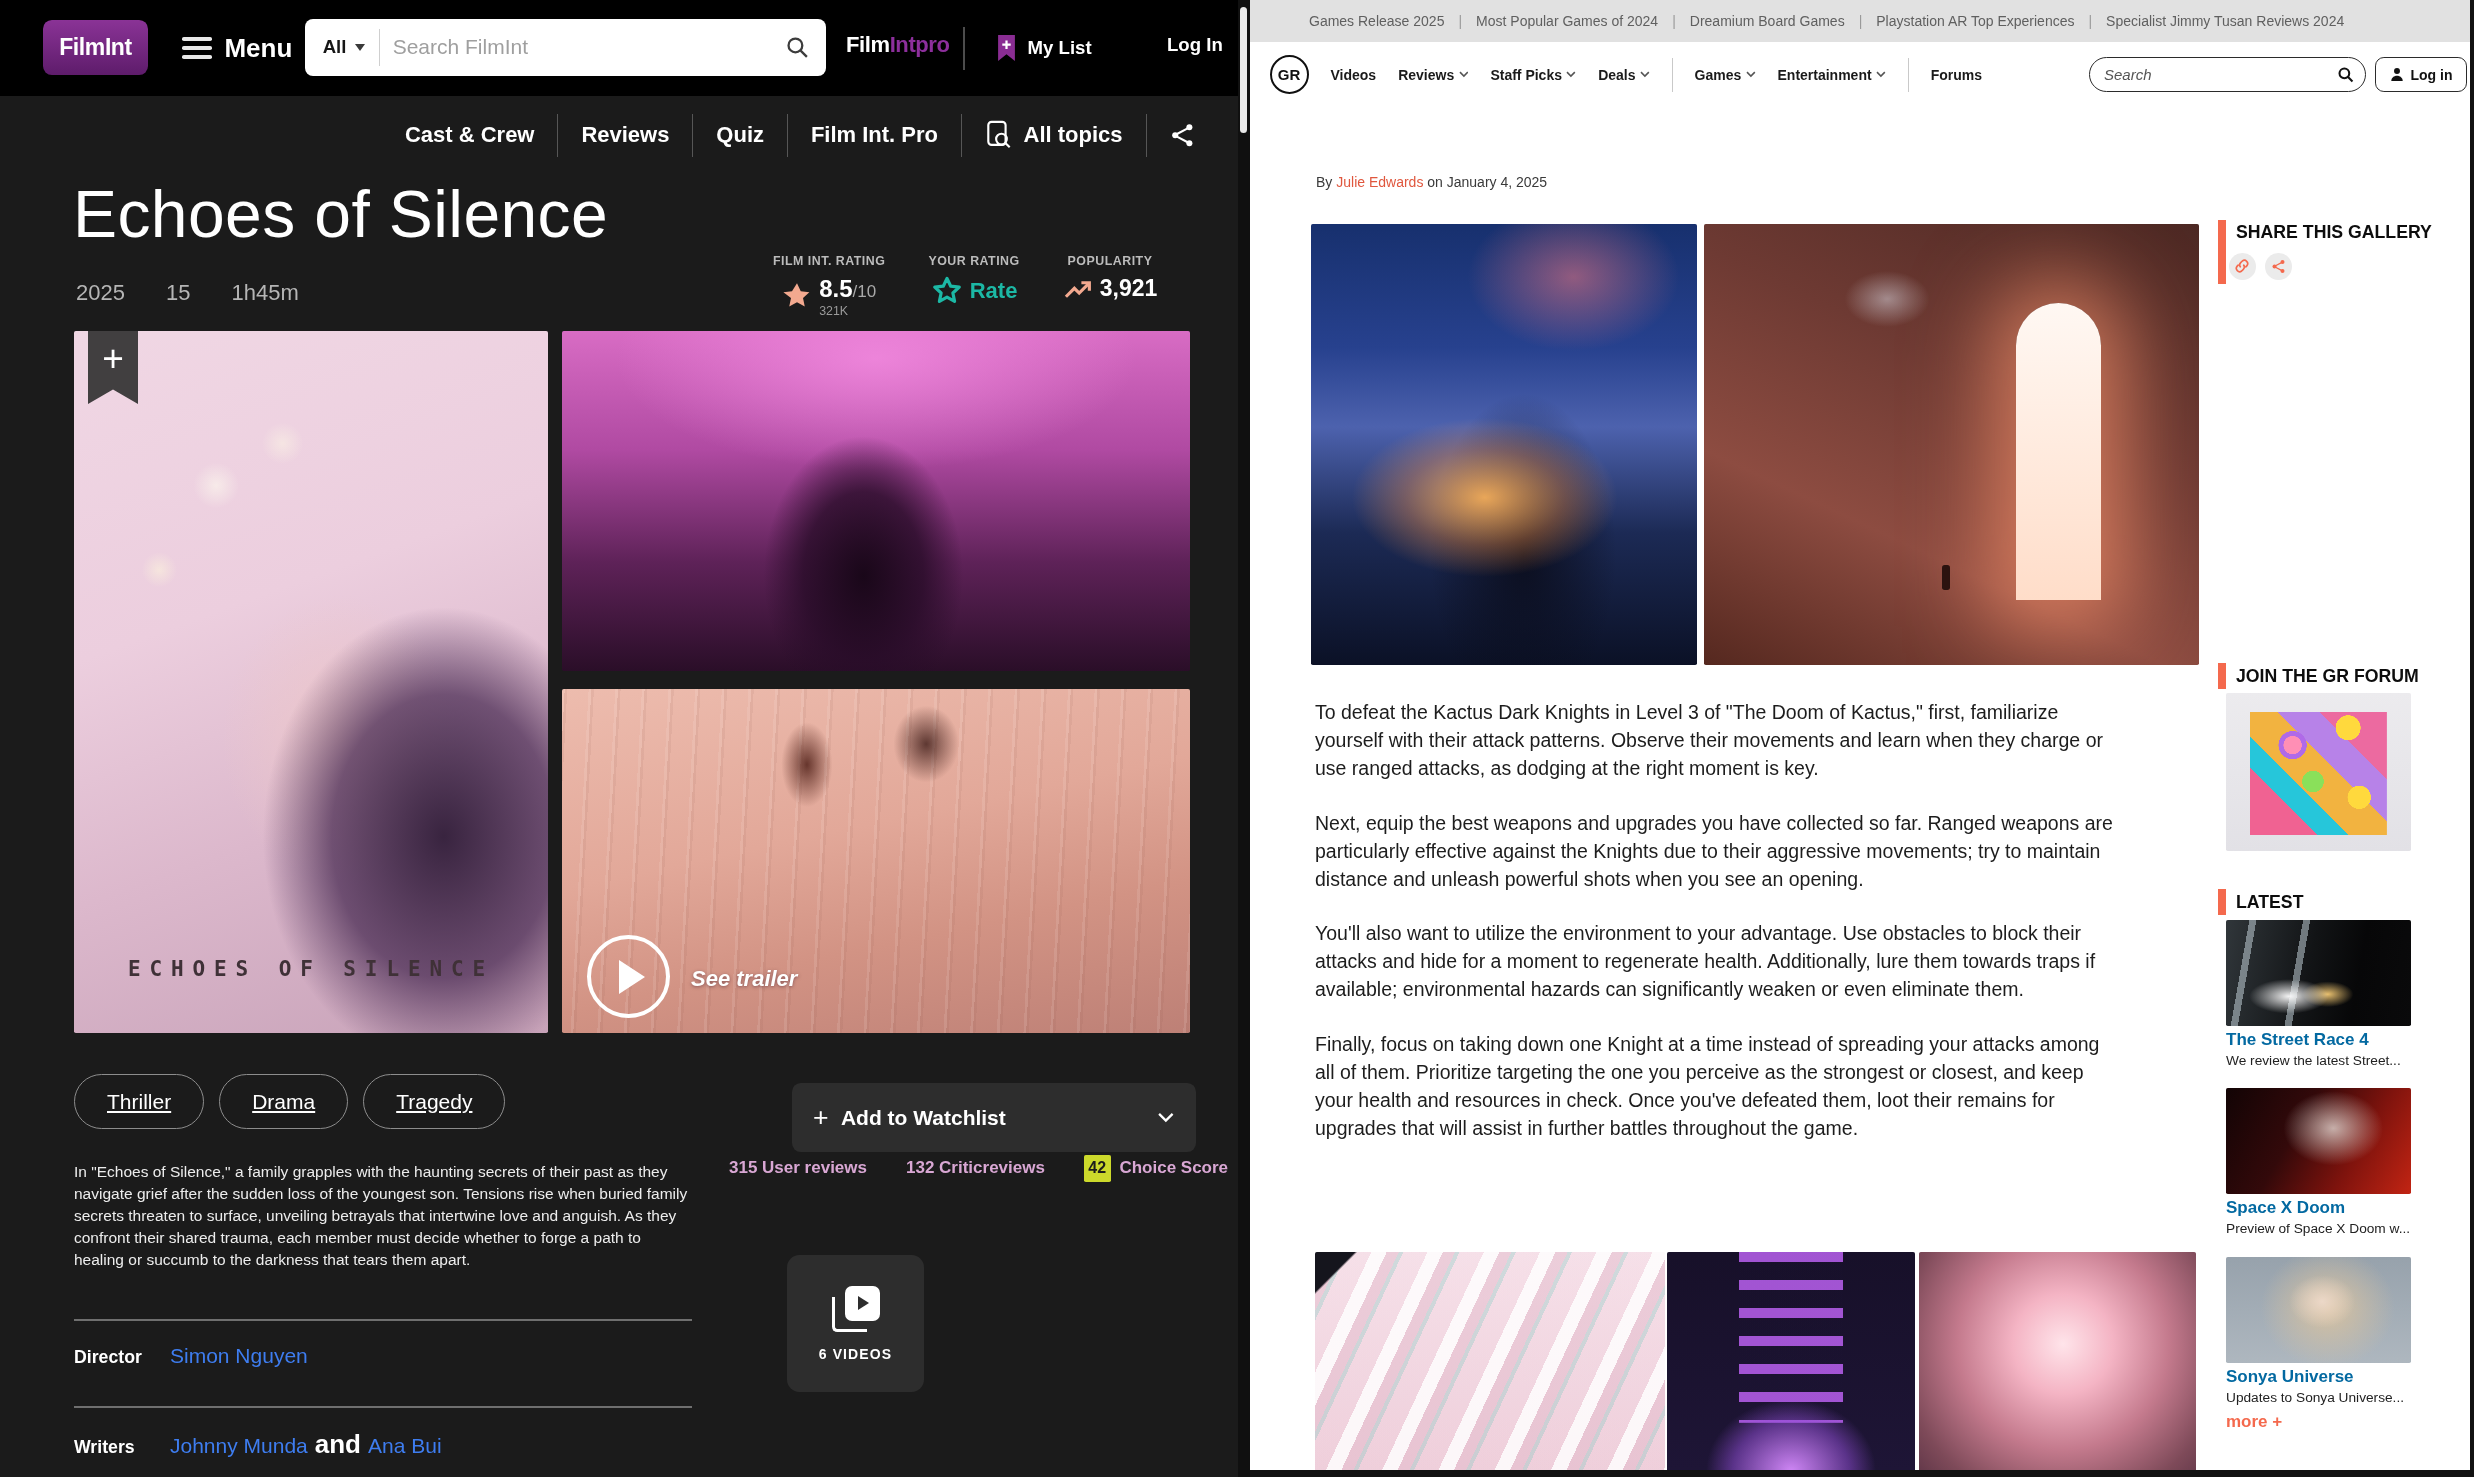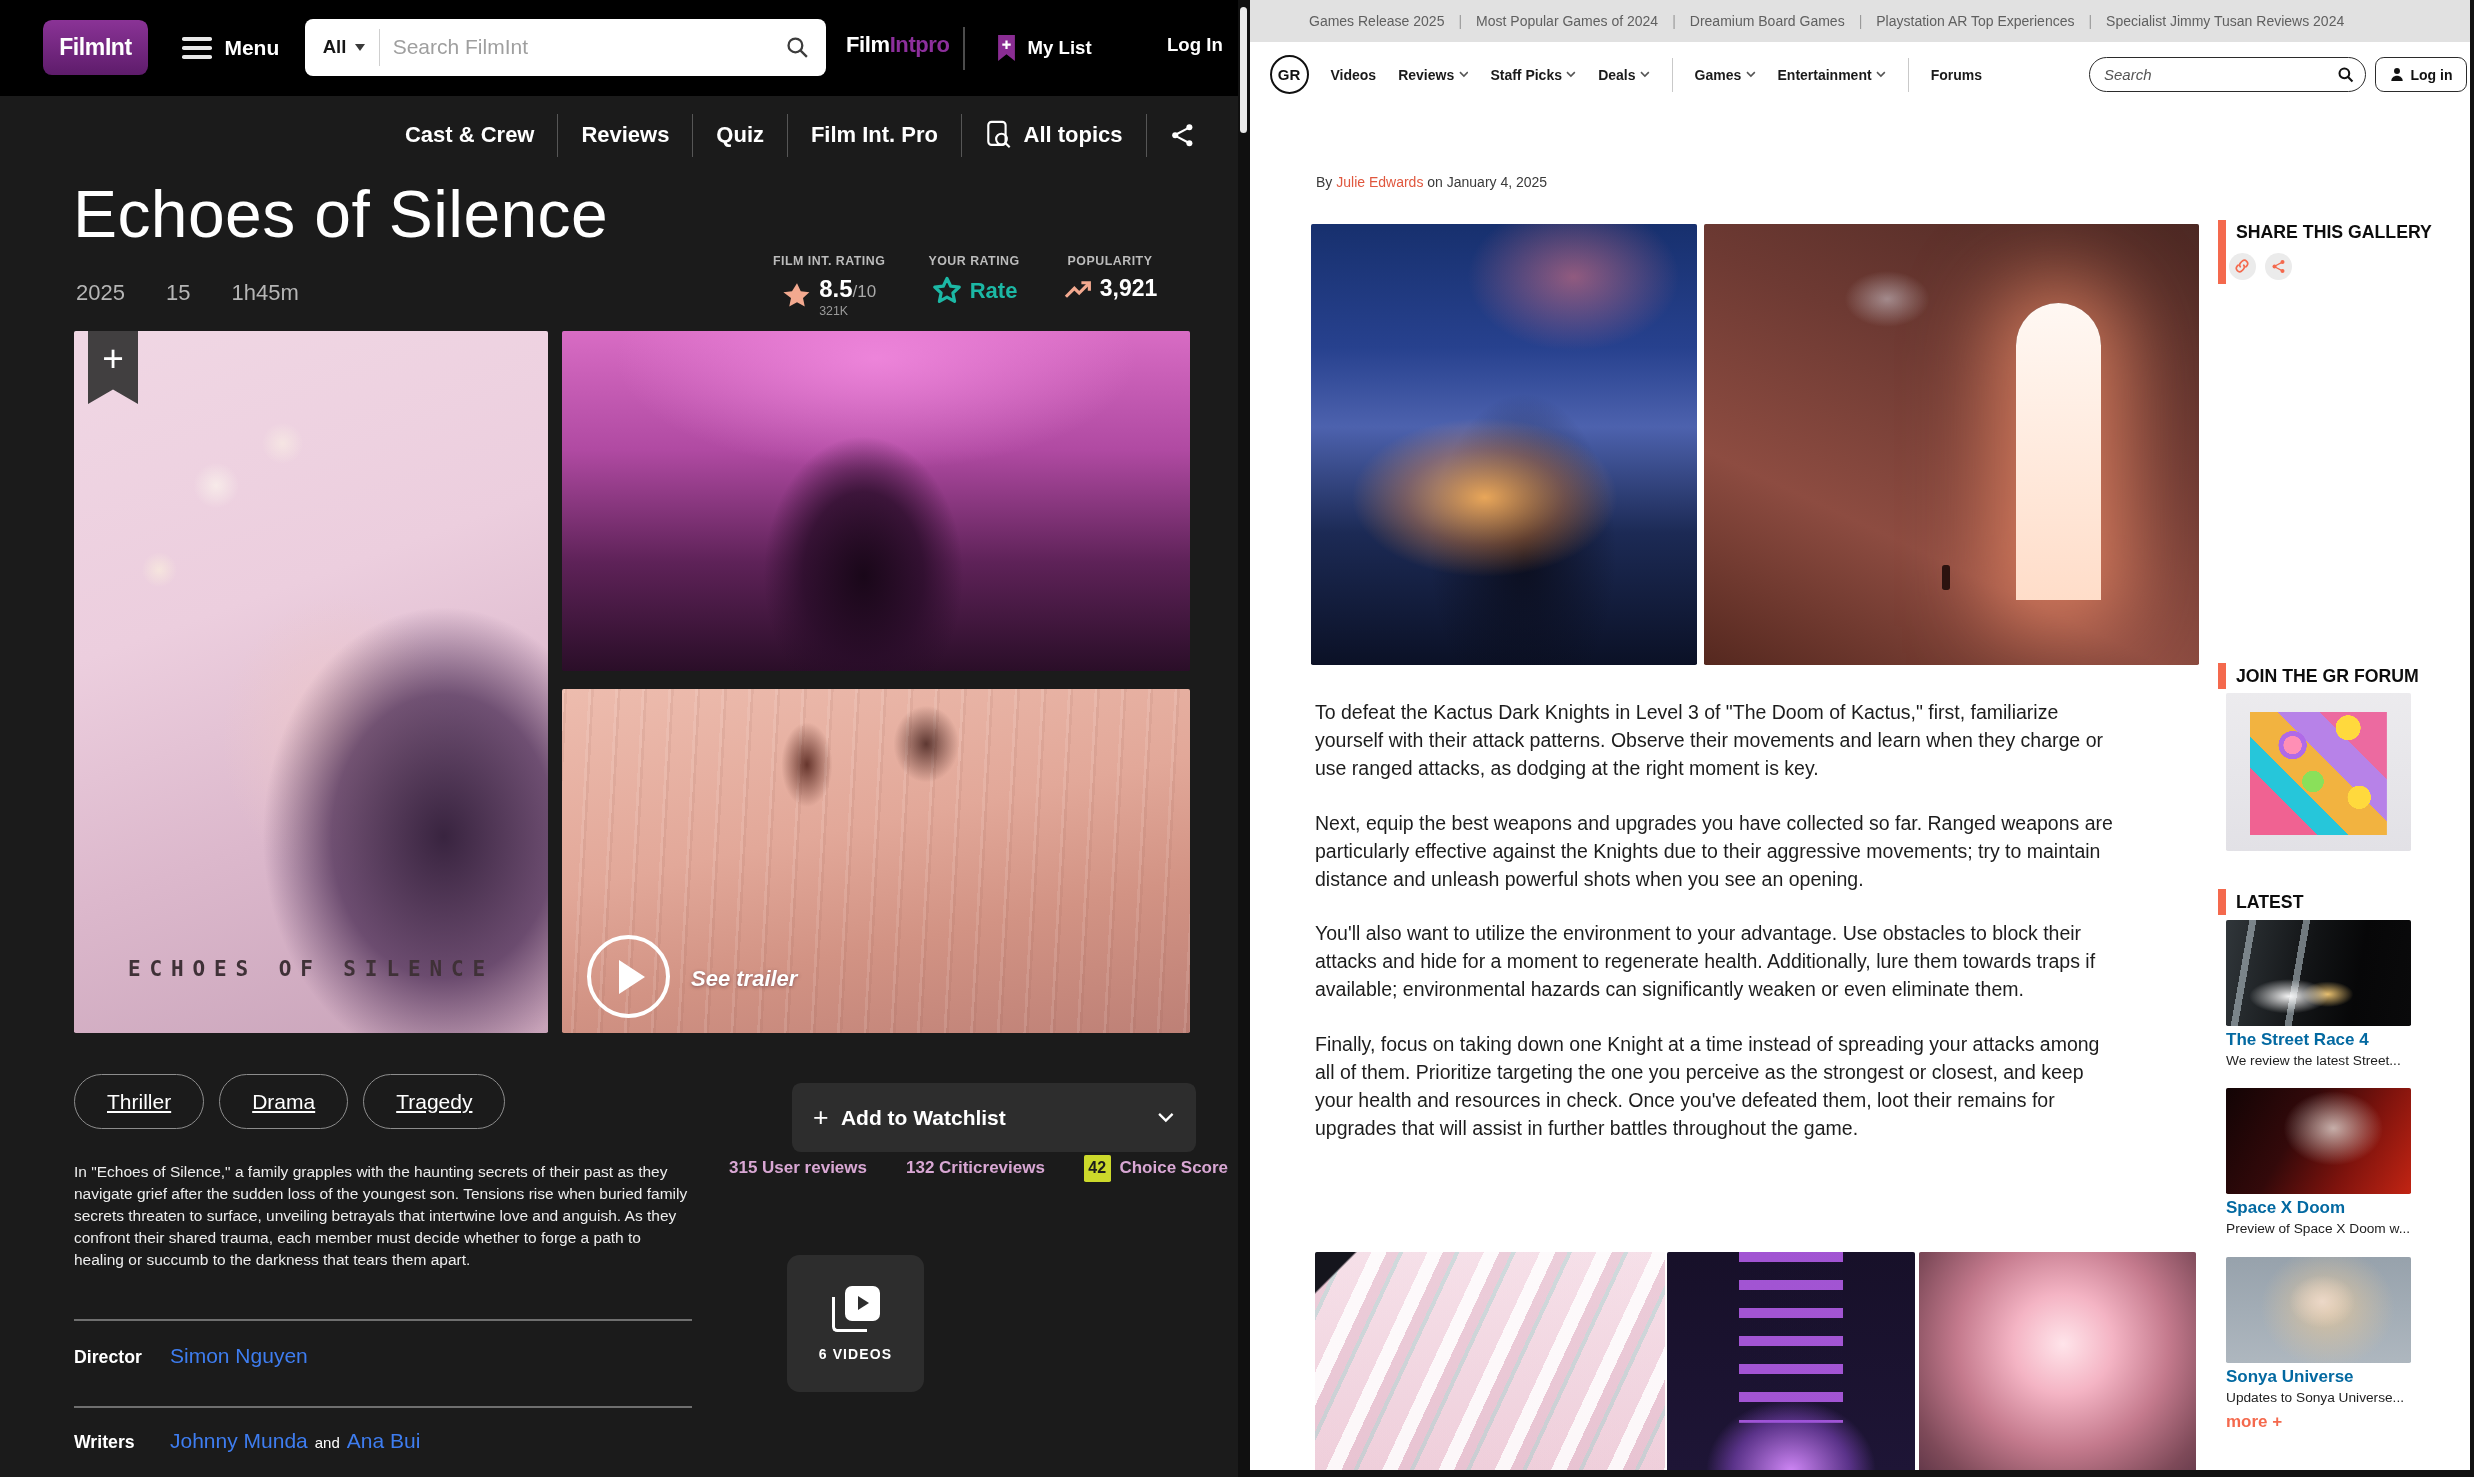--- a/index.html
+++ b/index.html
@@ -5,21 +5,21 @@
   * { margin:0; padding:0; box-sizing:border-box; }
   html,body { width:2475px; height:1478px; background:#000; font-family:"Liberation Sans", sans-serif; }
   .screen { position:relative; width:2475px; height:1478px; overflow:hidden; }
 
   
   .film { position:absolute; left:0; top:0; width:1250px; height:1478px; background:#1b1b1b; }
   .f-nav { position:absolute; left:0; top:0; width:1250px; height:96px; background:#000; }
   .f-logo { position:absolute; left:43px; top:20.4px; width:105px; height:55px; border-radius:8.9px;
             background:linear-gradient(180deg,#8a3396,#5e1c6b); color:#fff; font-weight:800; font-size:23px;
             display:flex; align-items:center; justify-content:center; letter-spacing:-0.4px; }
-  .f-menu { position:absolute; left:182px; top:25px; display:flex; align-items:center; gap:12.4px; color:#fff; font-weight:700; font-size:21px; height:46px; }
+  .f-menu { position:absolute; left:182px; top:25px; display:flex; align-items:center; gap:12.4px; color:#fff; font-weight:700; font-size:26px; height:46px; }
   .burger { display:inline-flex; flex-direction:column; gap:5.3px; }
   .burger i { width:30px; height:3.5px; background:#e8e8e8; border-radius:1.8px; }
   .f-search { position:absolute; left:305px; top:18.6px; width:521px; height:57px; background:#fff; border-radius:8px; display:flex; align-items:center; }
   .f-scope { display:flex; align-items:center; gap:8.9px; padding:0 14px 0 17.7px; font-weight:700; font-size:18.6px; color:#161616; height:100%; }
   .tri-down { width:0; height:0; border-left:5.3px solid transparent; border-right:5.3px solid transparent; border-top:7px solid #3a3a3a; }
   .f-search .vr { width:0.9px; height:37px; background:#cfcfcf; }
   .f-search input { border:0; outline:none; flex:1; font-size:21px; color:#444; padding:0 12.4px; font-family:"Liberation Sans",sans-serif; background:transparent; }
   .f-search input::placeholder { color:#9f9f9f; }
   .f-search .mag { margin-right:16px; }
   .f-pro { position:absolute; left:846px; top:32px; font-weight:800; font-size:22px; color:#fff; letter-spacing:-0.4px; }
@@ -92,21 +92,21 @@
   .stats .lnk { color:#d9a7d4; font-weight:700; font-size:17px; white-space:nowrap; }
   .choice { display:flex; align-items:center; gap:8.9px; }
   .choice .badge { width:26.6px; height:26.6px; background:#ccd92b; color:#1c1c1c; font-weight:700; font-size:16px;
     display:flex; align-items:center; justify-content:center; border-radius:1.8px; }
 
   .synopsis { position:absolute; left:74px; top:1161px; width:618px; color:#ededed; font-size:15.5px; line-height:22px; }
   .hdiv { position:absolute; left:74px; width:618px; height:1.8px; background:#6f6f6f; }
   .credit-row { position:absolute; left:74px; display:flex; align-items:baseline; }
   .credit-row .clab { color:#fff; font-weight:700; font-size:17.7px; width:96px; }
   .credit-row .link { color:#3e7df0; font-size:21px; }
-  .credit-row .conj { color:#fff; font-weight:400; font-size:15px; padding:0 7px; }
+  .credit-row .conj { color:#fff; font-weight:700; font-size:26px; padding:0 7px; }
 
   .media-btn { position:absolute; top:1255px; width:137px; height:137px; background:#2d2d2d; border-radius:12.4px;
     display:flex; flex-direction:column; align-items:center; justify-content:center; gap:14px; color:#fff; }
   .media-btn .mlab { font-weight:700; font-size:14px; letter-spacing:1.1px; }
   .stackico { position:relative; width:48px; height:46px; }
   .stackico .card { position:absolute; right:0; top:0; width:35px; height:35px; background:#fff; border-radius:7px;
     display:flex; align-items:center; justify-content:center; }
   .stackico .lshape { position:absolute; left:0; bottom:0; width:35px; height:35px; border-left:3.5px solid #fff; border-bottom:3.5px solid #fff; border-bottom-left-radius:5.3px; }
   .stackico .ptri { width:0; height:0; border-top:7px solid transparent; border-bottom:7px solid transparent; border-left:11.5px solid #2d2d2d; margin-left:2.7px; }
 

